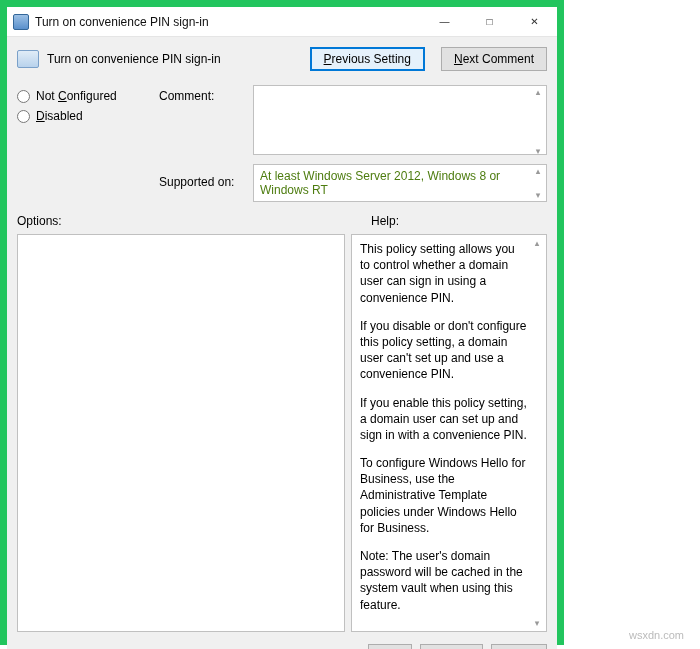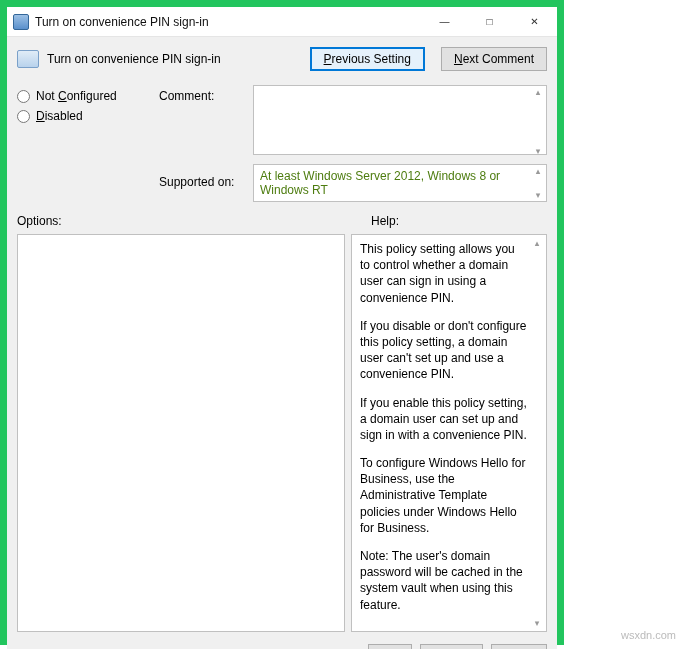--- a/index.html
+++ b/index.html
@@ -175,21 +175,21 @@
   .help p { margin: 0 0 12px 0; }
 
   .footer {
     display: flex;
     justify-content: flex-end;
     gap: 8px;
     padding-top: 6px;
   }
   .watermark {
     position: fixed;
-    bottom: 8px; right: 24px;
+    bottom: 8px; right: 16px;
     font-size: 11px;
     color: #bbb;
     pointer-events: none;
   }
 </style>
 </head>
 <body>
 
 <div class="window">
 

